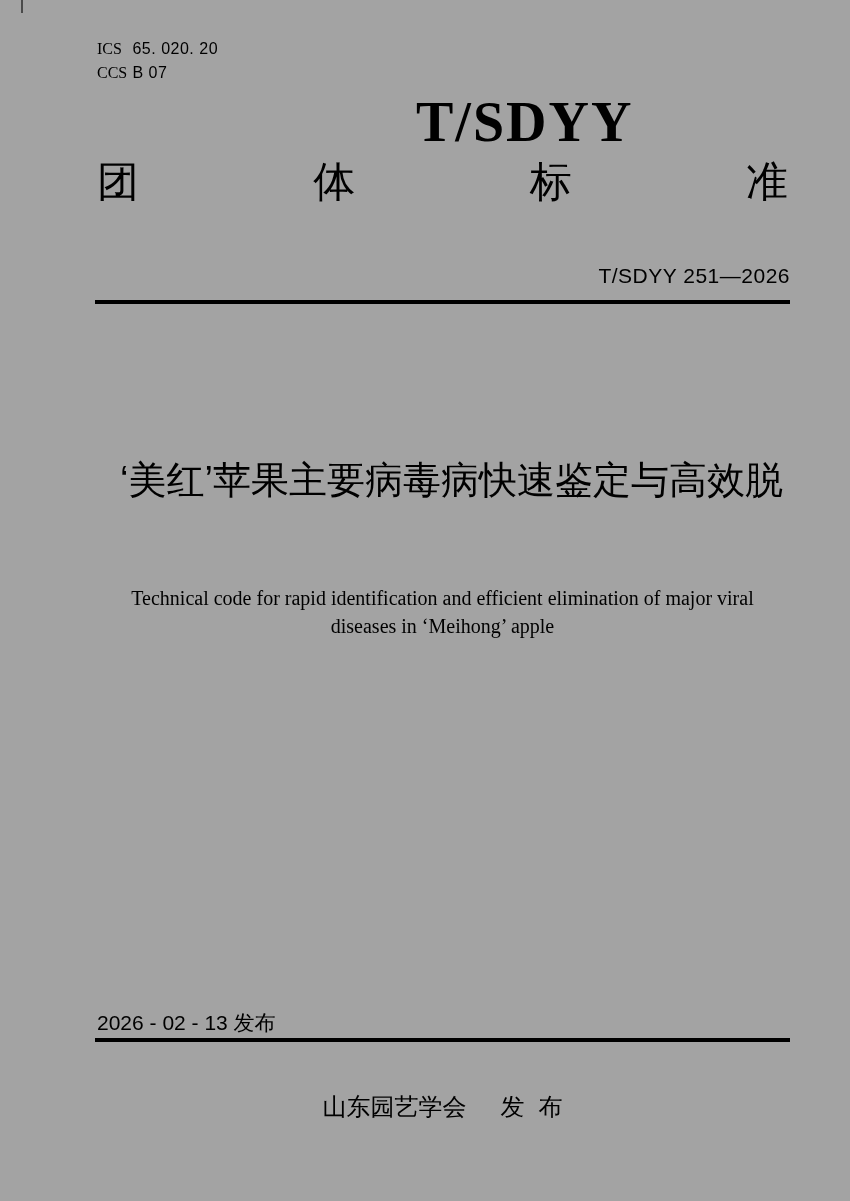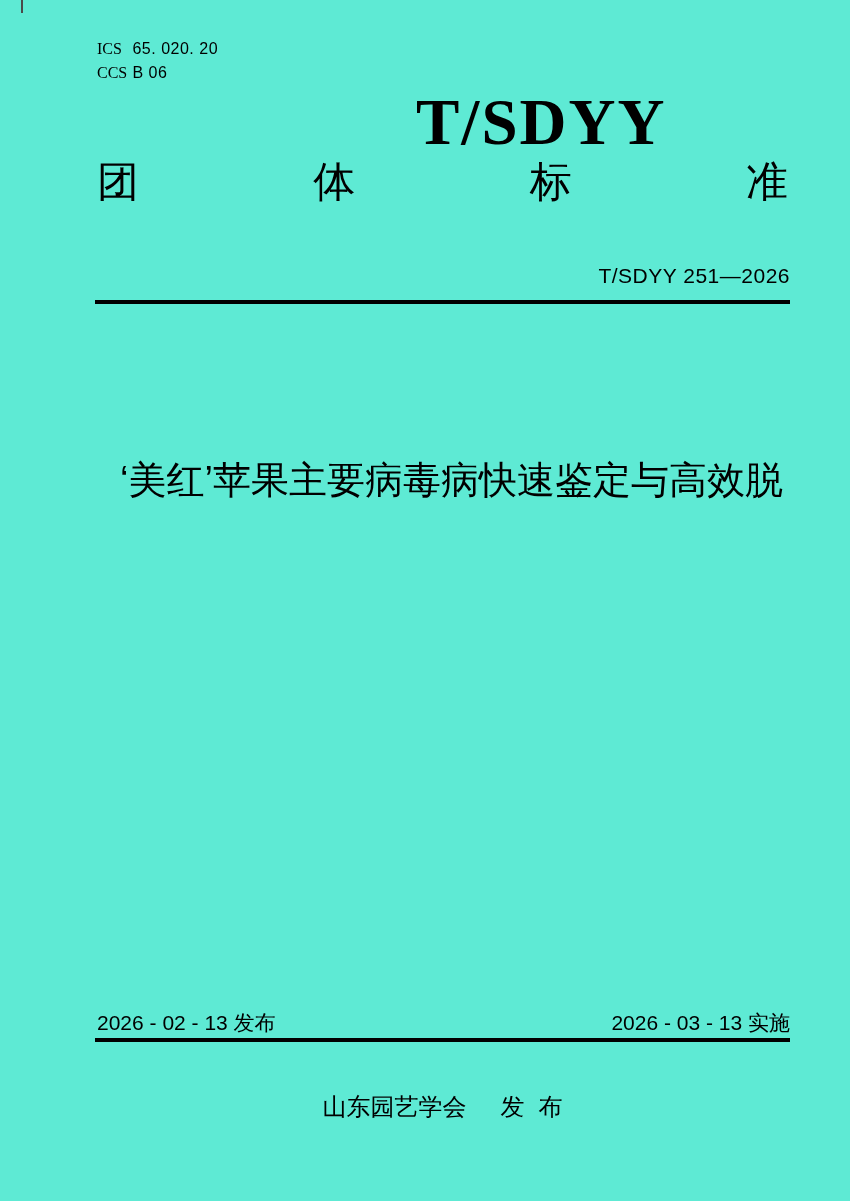--- a/index.html
+++ b/index.html
@@ -1,40 +1,40 @@
 <!DOCTYPE html>
 <html><head>
 <meta charset="utf-8">
 <style>
   html,body { margin:0; padding:0; background:#e8e8e8; }
   .page {
     position:relative;
     width:850px; height:1201px;
     margin:0 auto;
-    background:#5eead4;
+    background:#a3a3a3;
     color:#000;
     font-family:"Liberation Sans","DejaVu Sans",sans-serif;
     overflow:hidden;
   }
   .pre { white-space:pre; }
 
   .scan-artifact {
     position:absolute; left:21px; top:0; width:2px; height:13px;
     background:#4a4a4a;
   }
 
   .ics-block { position:absolute; left:97px; top:37px; font-size:16px; }
   .ics-row { line-height:24px; }
   .code-label { display:inline-block; width:31px; font-family:"Liberation Serif","DejaVu Serif",serif; }
   .code-value { letter-spacing:0.5px; }
 
   .logo {
     position:absolute; left:416px; top:80px;
     font-family:"Liberation Serif","DejaVu Serif",serif;
-    font-weight:bold; font-size:65px; line-height:84px;
+    font-weight:bold; font-size:56px; line-height:84px;
     letter-spacing:2px;
   }
 
   .type-row {
     position:absolute; left:97px; top:158px; width:691px;
     display:flex; justify-content:space-between;
     font-size:42px; line-height:48px;
   }
 
   .doc-number {
@@ -79,44 +79,47 @@
 
   <div class="scan-artifact"></div>
 
   <div class="ics-block">
     <div class="ics-row">
       <span class="code-label">ICS</span>
       <span class="code-value pre">65. 020. 20</span>
     </div>
     <div class="ics-row">
       <span class="code-label">CCS</span>
-      <span class="code-value pre">B 06</span>
+      <span class="code-value pre">B 07</span>
     </div>
   </div>
 
   <div class="logo">T/SDYY</div>
 
   <div class="type-row">
     <span>团</span>
     <span>体</span>
     <span>标</span>
     <span>准</span>
   </div>
 
   <div class="doc-number pre">T/SDYY 251—2026</div>
 
   <div class="rule rule-top"></div>
 
   <div class="title-cn">
     <div>‘美红’苹果主要病毒病快速鉴定与高效脱</div>
   </div>
 
+  <div class="title-en">
+    <div>Technical code for rapid identification and efficient elimination of major viral</div>
+    <div>diseases in ‘Meihong’ apple</div>
+  </div>
 
   <div class="date-issue pre">2026 - 02 - 13 发布</div>
-  <div class="date-impl pre">2026 - 03 - 13 实施</div>
 
   <div class="rule rule-bottom"></div>
 
   <div class="publisher-row">
     <span>山东园艺学会</span>
     <span class="publish-action">发布</span>
   </div>
 
 </div>
 

